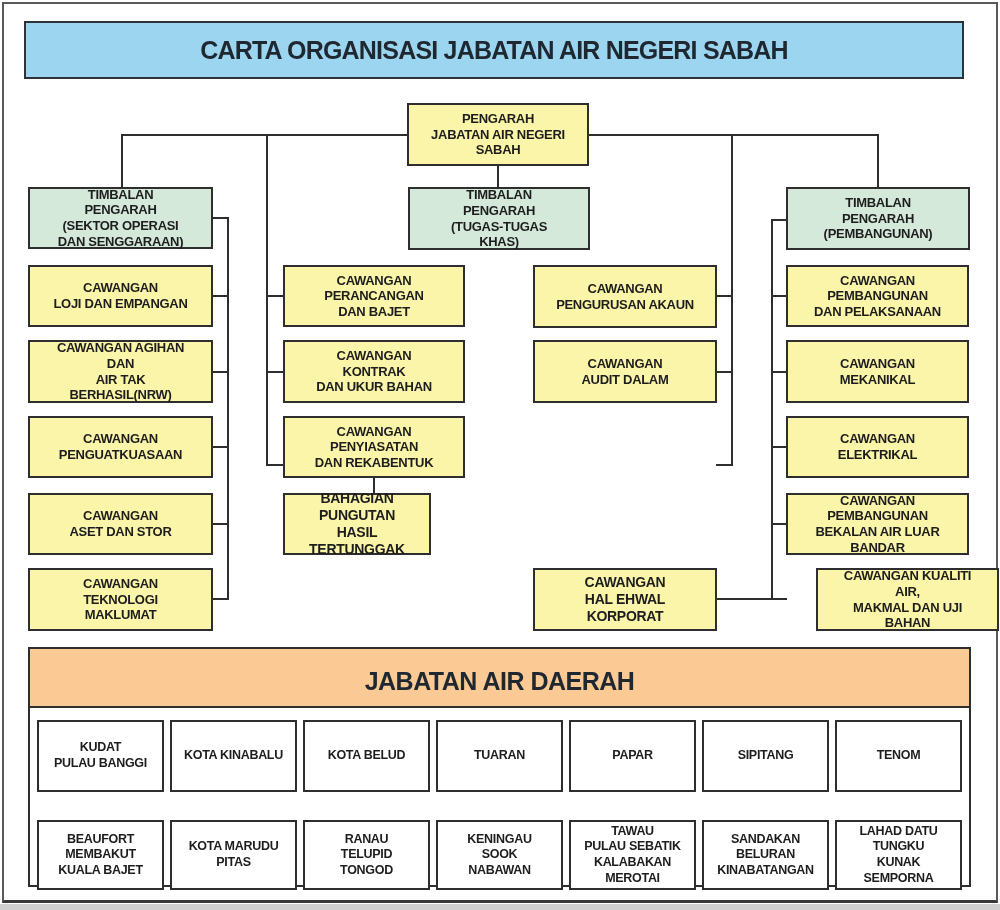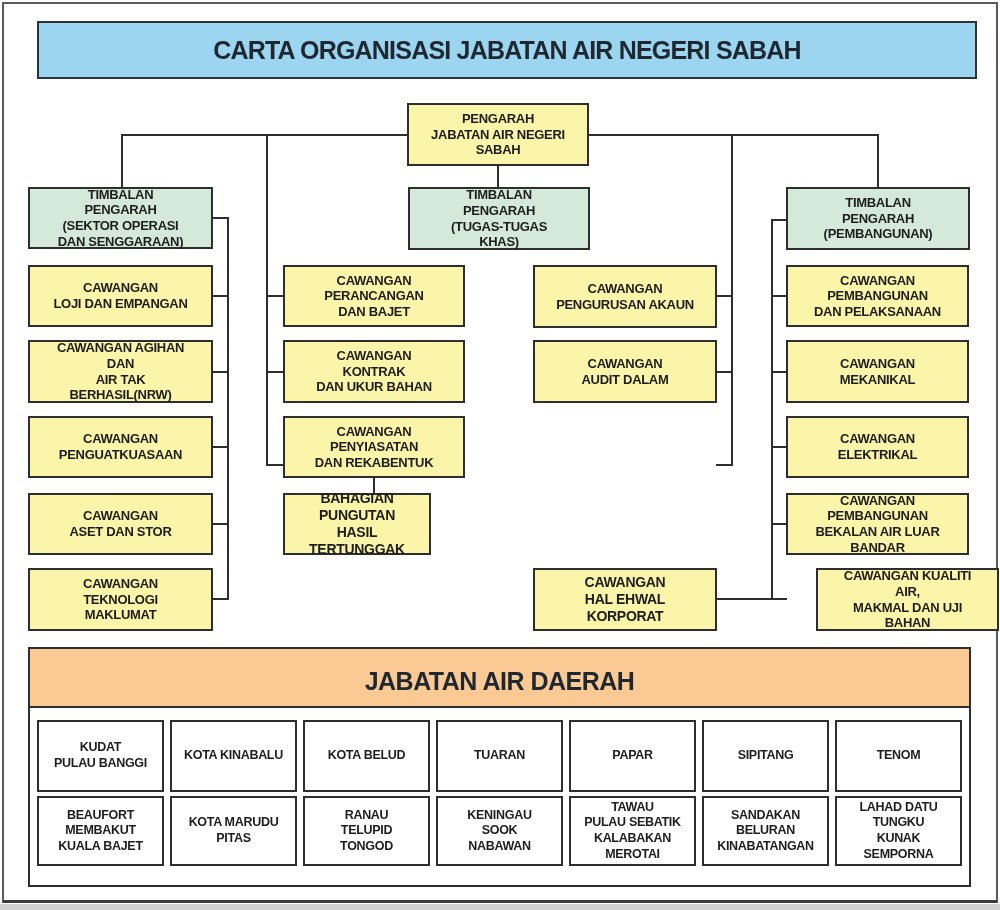--- a/index.html
+++ b/index.html
@@ -17,37 +17,37 @@
     position:absolute;z-index:2;box-sizing:border-box;
     border:2px solid #2e2e2e;
     display:flex;align-items:center;justify-content:center;text-align:center;
     font-weight:700;font-size:13px;line-height:1.2;letter-spacing:-0.3px;
     white-space:pre-line;padding:2px 21px;color:#1d1d1d;
   }
   .yellow{background:#fbf5a9;}
   .green{background:#d5e9db;}
   .big{font-size:14px;}
   .title-box{
-    position:absolute;left:37px;top:21px;width:940px;height:58px;z-index:2;box-sizing:border-box;
+    position:absolute;left:24px;top:21px;width:940px;height:58px;z-index:2;box-sizing:border-box;
     background:#9bd5f0;border:2px solid #2e3338;
     display:flex;align-items:center;justify-content:center;
   }
   .title-box span{font-weight:700;font-size:25px;letter-spacing:-0.8px;color:#1f2730;}
   .district{
     position:absolute;left:28px;top:647px;width:943px;height:240px;z-index:2;box-sizing:border-box;
     background:#ffffff;border:2px solid #2e2e2e;
   }
   .district-header{
     height:57px;border-bottom:2px solid #2e2e2e;background:#fbca94;
     display:flex;align-items:center;justify-content:center;
   }
   .district-header span{font-weight:700;font-size:25px;letter-spacing:-0.5px;color:#1f2730;margin-top:8px;}
   .district-grid{
     display:grid;grid-template-columns:repeat(7,1fr);grid-template-rows:72px 70px;
-    gap:4px 6px;padding:12px 7px 13px;
+    gap:28px 6px;padding:12px 7px 13px;
   }
   .dbox{
     box-sizing:border-box;border:2px solid #2e2e2e;background:#ffffff;
     display:flex;align-items:center;justify-content:center;text-align:center;
     font-weight:700;font-size:12.5px;line-height:1.25;letter-spacing:-0.3px;
     white-space:pre-line;padding:2px;color:#1d1d1d;
   }
 </style>
 </head>
 <body>

